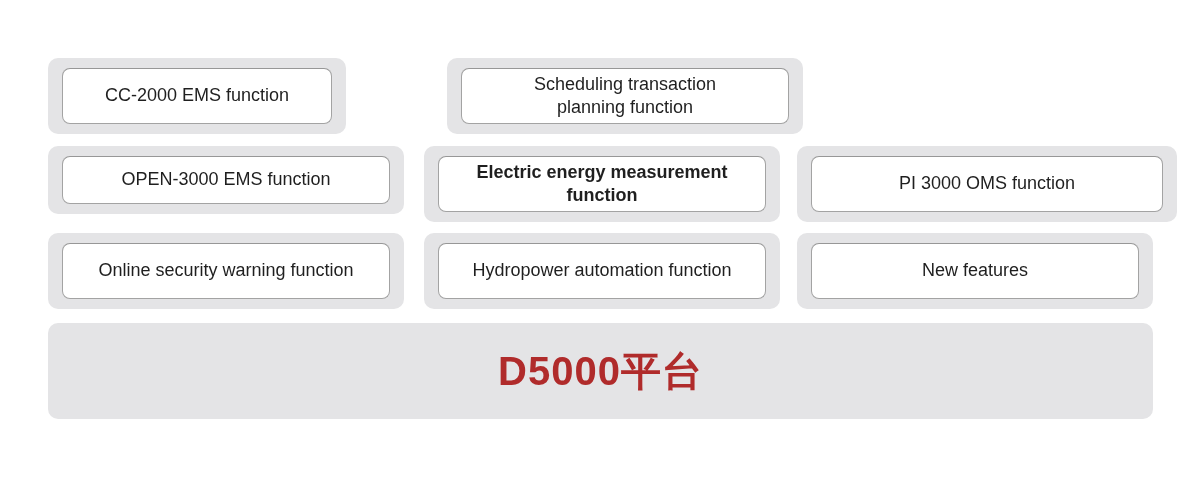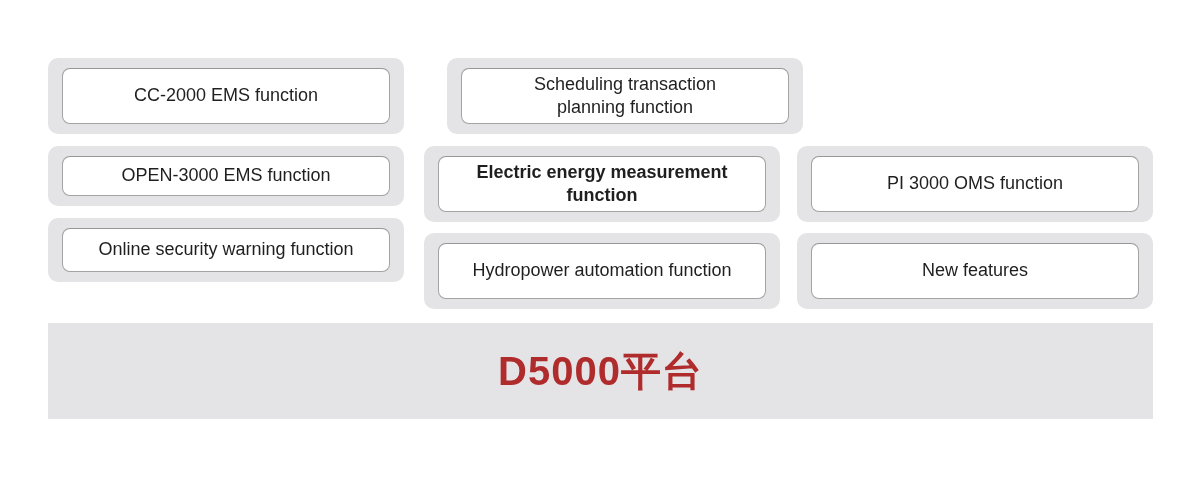--- a/index.html
+++ b/index.html
@@ -43,69 +43,69 @@
     text-align: center;
     white-space: pre-line;
   }
   .platform-bar {
     position: absolute;
     left: 48px;
     top: 323px;
     width: 1105px;
     height: 96px;
     background: #e4e4e6;
-    border-radius: 0;
+    border-radius: 10px;
     display: flex;
     align-items: center;
     justify-content: center;
   }
   .platform-label {
     font-size: 40px;
     font-weight: 700;
     color: #b02b2b;
     letter-spacing: 1px;
   }
 </style>
 </head>
 <body>
 
 <div class="stage">
 
-  <div class="card" style="left:48px; top:58px; width:356px; height:76px;">
+  <div class="card" style="left:48px; top:58px; width:298px; height:76px;">
     <div class="card-box">
       <span class="card-label">CC-2000 EMS function</span>
     </div>
   </div>
 
   <div class="card" style="left:447px; top:58px; width:356px; height:76px;">
     <div class="card-box">
       <span class="card-label">Scheduling transaction
 planning function</span>
     </div>
   </div>
 
-  <div class="card" style="left:48px; top:146px; width:356px; height:60px;">
+  <div class="card" style="left:48px; top:146px; width:356px; height:68px;">
     <div class="card-box">
       <span class="card-label">OPEN-3000 EMS function</span>
     </div>
   </div>
 
   <div class="card" style="left:424px; top:146px; width:356px; height:76px;font-weight:bold;">
     <div class="card-box">
       <span class="card-label">Electric energy measurement function</span>
     </div>
   </div>
 
-  <div class="card" style="left:797px; top:146px; width:356px; height:76px;">
+  <div class="card" style="left:797px; top:146px; width:356px; height:76px;padding-left:24px;">
     <div class="card-box">
       <span class="card-label">PI 3000 OMS function</span>
     </div>
   </div>
 
-  <div class="card" style="left:48px; top:218px; width:356px; height:64px;">
+  <div class="card" style="left:48px; top:233px; width:356px; height:76px;">
     <div class="card-box">
       <span class="card-label">Online security warning function</span>
     </div>
   </div>
 
   <div class="card" style="left:797px; top:233px; width:356px; height:76px;">
     <div class="card-box">
       <span class="card-label">New features</span>
     </div>
   </div>

